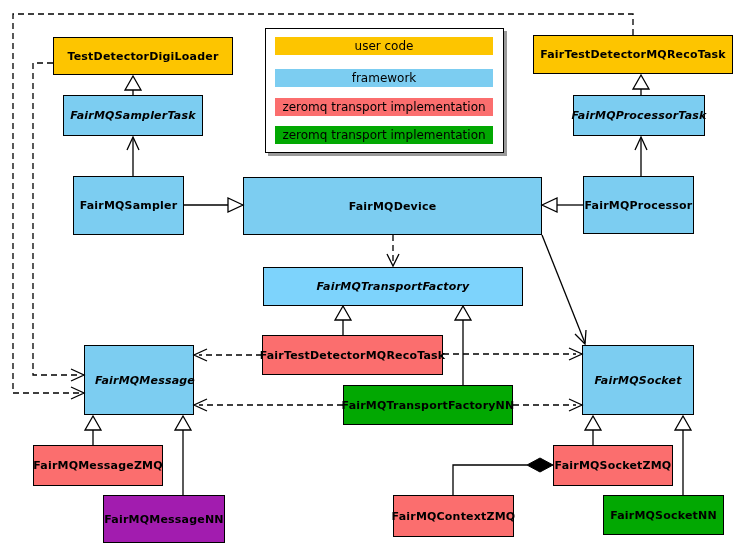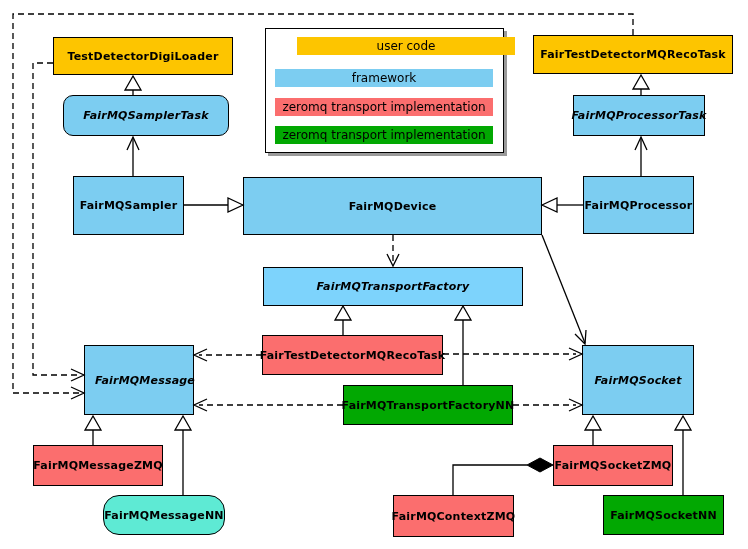--- a/index.html
+++ b/index.html
@@ -29,40 +29,40 @@
   svg.edges .dashed{stroke-dasharray:6 4;}
   svg.edges polygon.tri{fill:#fff;stroke:#000;stroke-width:1.3;}
   svg.edges polygon.diamond{fill:#000;stroke:#000;}
 </style>
 </head>
 <body>
 
 <div class="canvas">
 
   <div class="legend">
-      <div class="legend-item" style="top: 8px; background: rgb(253, 197, 0); margin-left: 22px;">user code</div>
+      <div class="legend-item" style="top: 8px; background: rgb(253, 197, 0);">user code</div>
       <div class="legend-item" style="top: 40px; background: rgb(124, 205, 241);">framework</div>
       <div class="legend-item" style="top: 69px; background: rgb(251, 110, 110);">zeromq transport implementation</div>
       <div class="legend-item" style="top: 97px; background: rgb(2, 168, 2);">zeromq transport implementation</div>
     </div>
 
   <div class="class-box" style="left: 53px; top: 37px; width: 180px; height: 38px; background: rgb(253, 197, 0);">TestDetectorDigiLoader</div>
     <div class="class-box" style="left: 533px; top: 35px; width: 200px; height: 39px; background: rgb(253, 197, 0);">FairTestDetectorMQRecoTask</div>
-    <div class="class-box abstract" style="left: 63px; top: 95px; width: 166px; height: 41px; background: rgb(124, 205, 241); border-radius: 10px;">FairMQSamplerTask</div>
+    <div class="class-box abstract" style="left: 63px; top: 95px; width: 140px; height: 41px; background: rgb(124, 205, 241);">FairMQSamplerTask</div>
     <div class="class-box abstract" style="left: 573px; top: 95px; width: 132px; height: 41px; background: rgb(124, 205, 241);">FairMQProcessorTask</div>
     <div class="class-box" style="left: 73px; top: 176px; width: 111px; height: 59px; background: rgb(124, 205, 241);">FairMQSampler</div>
     <div class="class-box" style="left: 243px; top: 177px; width: 299px; height: 58px; background: rgb(124, 205, 241);">FairMQDevice</div>
     <div class="class-box" style="left: 583px; top: 176px; width: 111px; height: 58px; background: rgb(124, 205, 241);">FairMQProcessor</div>
     <div class="class-box abstract" style="left: 263px; top: 267px; width: 260px; height: 39px; background: #7dd3fc;">FairMQTransportFactory</div>
     <div class="class-box" style="left: 262px; top: 335px; width: 181px; height: 40px; background: rgb(251, 110, 110);">FairTestDetectorMQRecoTask</div>
     <div class="class-box" style="left: 343px; top: 385px; width: 170px; height: 40px; background: rgb(2, 168, 2);">FairMQTransportFactoryNN</div>
     <div class="class-box abstract" style="left: 84px; top: 345px; width: 110px; height: 70px; background: rgb(124, 205, 241); padding-left: 12px;">FairMQMessage</div>
     <div class="class-box abstract" style="left: 582px; top: 345px; width: 112px; height: 70px; background: rgb(124, 205, 241);">FairMQSocket</div>
     <div class="class-box" style="left: 33px; top: 445px; width: 130px; height: 41px; background: rgb(251, 110, 110);">FairMQMessageZMQ</div>
-    <div class="class-box" style="left: 103px; top: 495px; width: 122px; height: 40px; background: #5eead4; border-radius: 16px;">FairMQMessageNN</div>
+    <div class="class-box" style="left: 103px; top: 495px; width: 122px; height: 48px; background: #a21caf;">FairMQMessageNN</div>
     <div class="class-box" style="left: 393px; top: 495px; width: 121px; height: 42px; background: rgb(251, 110, 110);">FairMQContextZMQ</div>
     <div class="class-box" style="left: 553px; top: 445px; width: 120px; height: 41px; background: rgb(251, 110, 110);">FairMQSocketZMQ</div>
     <div class="class-box" style="left: 603px; top: 495px; width: 121px; height: 40px; background: rgb(2, 168, 2);">FairMQSocketNN</div>
     <svg class="edges" width="748" height="549" viewBox="0 0 748 549">
 
     <g>
       <polyline class="dashed" points="633,35 633,14 13,14 13,393 79,393"></polyline>
       <path d="M71,387 L84,393 L71,399"></path>
     </g>
 

